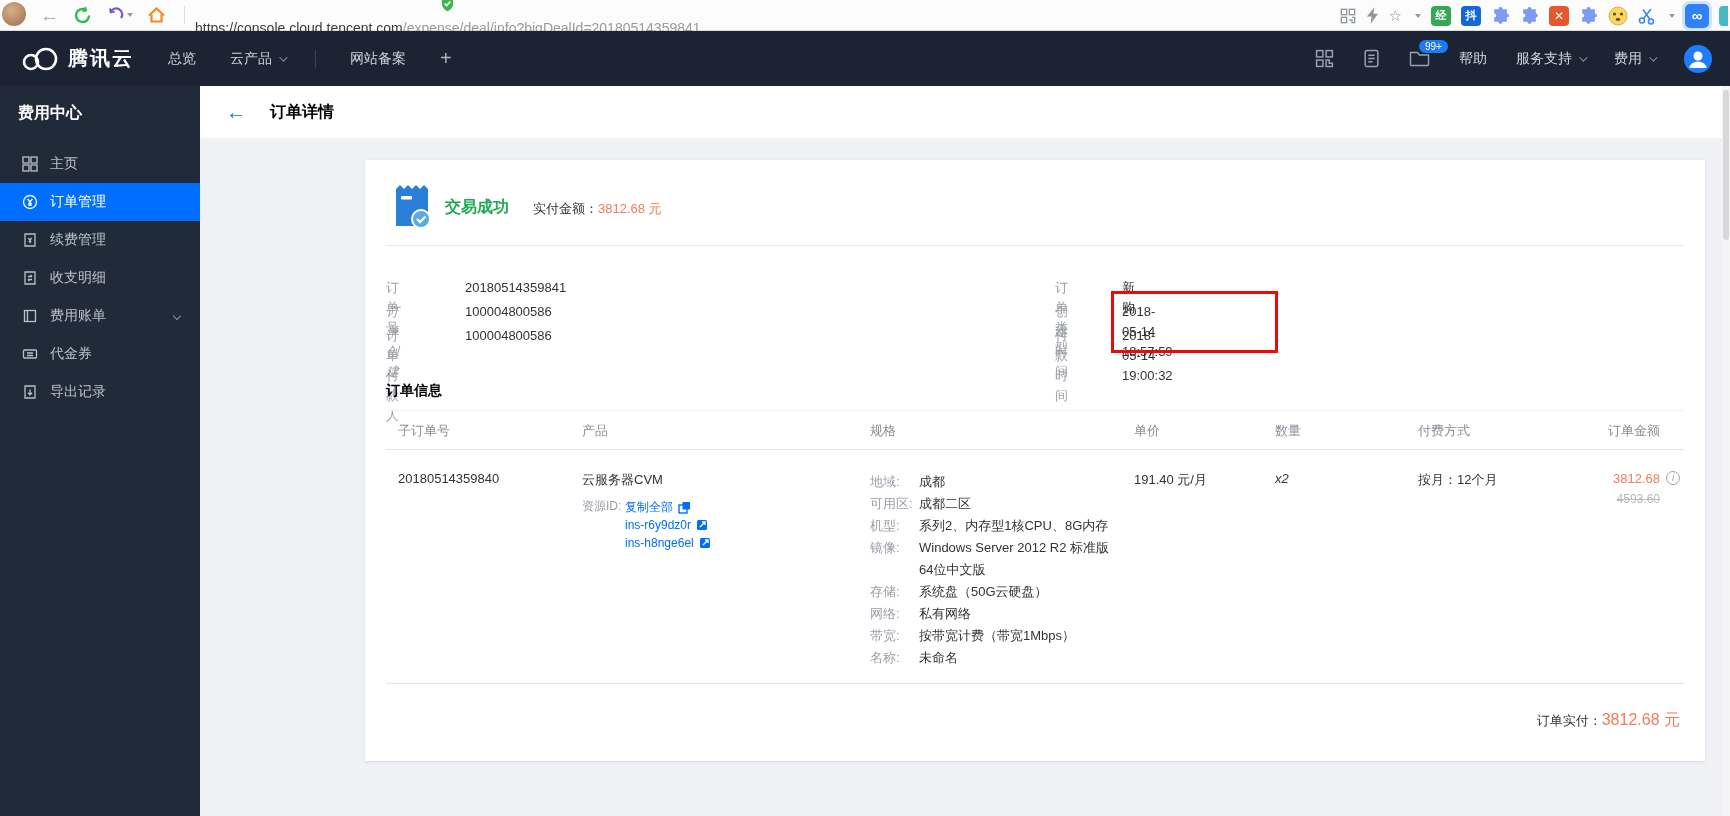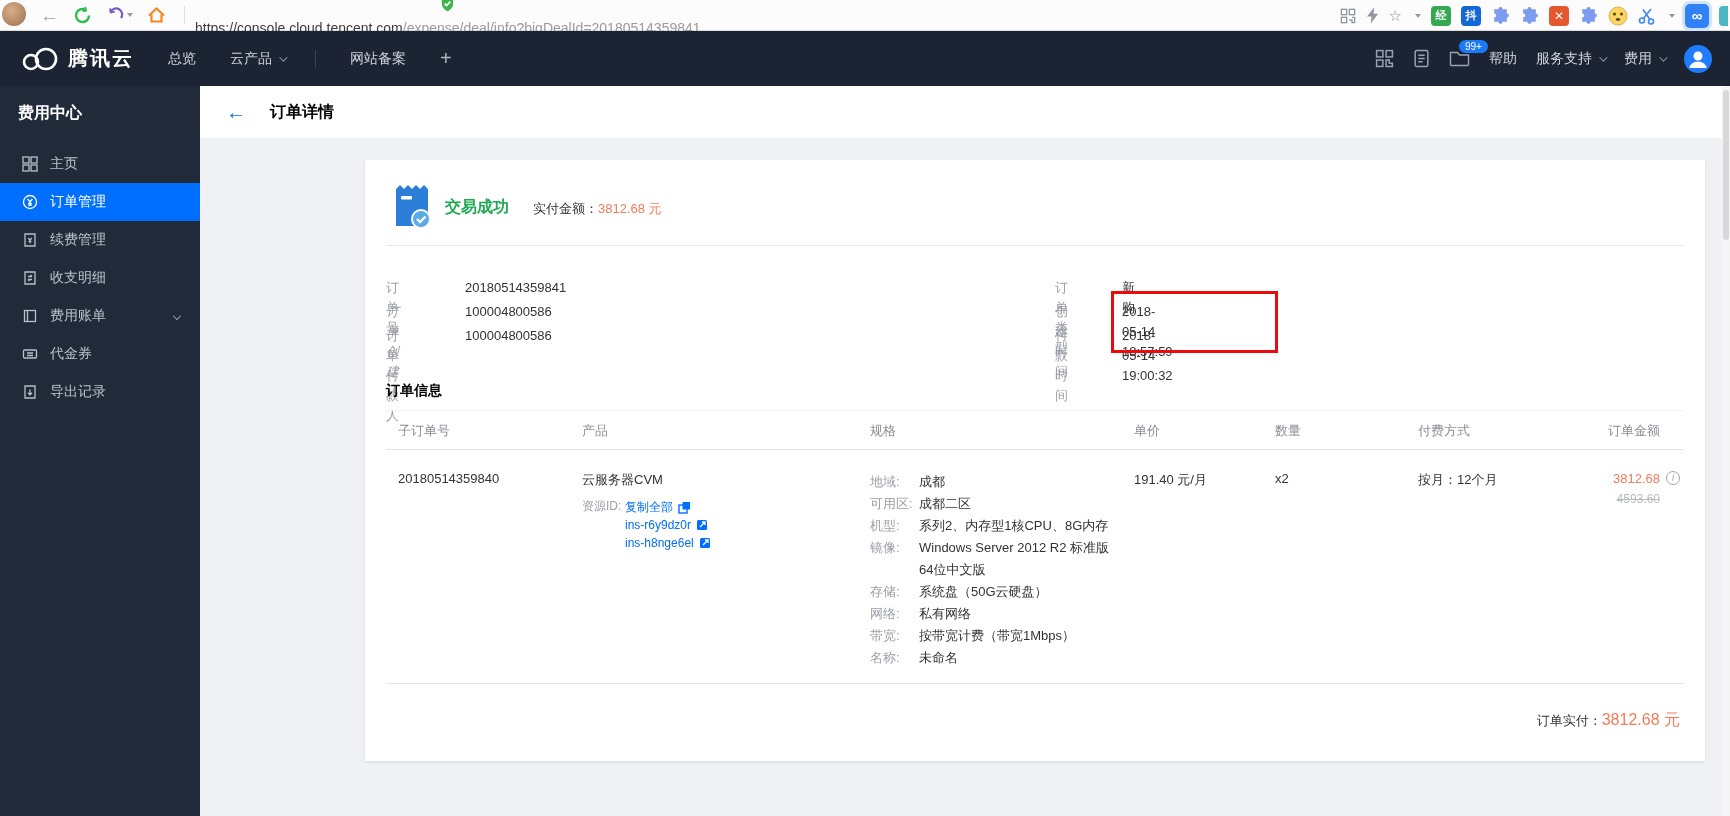--- a/index.html
+++ b/index.html
@@ -36,21 +36,21 @@
   
   .navbar { position:absolute; top:31px; left:0; right:0; height:55px; background:#1c2433;
     display:flex; align-items:center; color:#d3d8e0; }
   .logo { display:flex; align-items:center; margin-left:20px; cursor:pointer; }
   .logo-text { color:#fff; font-size:20px; font-weight:bold; letter-spacing:2px; margin-left:8px; }
   .nav-item { font-size:14px; color:#cfd4dd; margin-left:34px; cursor:pointer; display:flex; align-items:center; }
   .nav-plus { font-size:20px; color:#aeb5c2; margin-left:34px; cursor:pointer; }
   .nav-divider { width:1px; height:18px; background:#3a4356; margin-left:30px; }
   .chev { display:inline-block; width:6px; height:6px; border-right:1.4px solid #8b94a6;
     border-bottom:1.4px solid #8b94a6; transform:rotate(45deg) translateY(-2px); margin-left:7px; }
-  .nav-right { margin-left:auto; display:flex; align-items:center; gap:19px; margin-right:18px;text-align:center; }
+  .nav-right { margin-left:auto; display:flex; align-items:center; gap:29px; margin-right:18px;text-align:center; }
   .nav-ico { display:flex; align-items:center; cursor:pointer; position:relative; }
   .badge { position:absolute; top:-10px; left:10px; background:#1a7af8; color:#fff; font-size:10px;
     padding:1px 6px; border-radius:9px; white-space:nowrap; }
 
   
   .sidebar { position:absolute; top:86px; left:0; width:200px; bottom:0; background:#212a39; }
   .sidebar-title { color:#fff; font-size:16px; font-weight:bold; padding:17px 0 21px 18px; }
   .side-item { height:38px; display:flex; align-items:center; padding-left:22px; color:#bac1cc;
     font-size:14px; cursor:pointer; position:relative; }
   .side-item.active { background:#006eff; color:#fff; }
@@ -450,21 +450,21 @@
               <span class="spec-label">带宽:</span>
               <span class="spec-value">按带宽计费（带宽1Mbps）</span>
             </div>
             <div class="spec-row">
               <span class="spec-label">名称:</span>
               <span class="spec-value">未命名</span>
             </div>
           </div>
 
           <div class="td" style="left:748px;">191.40 元/月</div>
-          <div class="td" style="left:889px;">x2</div>
+          <div class="td" style="left:889px;font-style:italic;">x2</div>
           <div class="td" style="left:1032px;">按月：12个月</div>
 
           <div class="amount-cell">
             <div class="amount-line">
               <span>3812.68</span>
               <span class="info-icon">i</span>
             </div>
             <div class="amount-orig">4593.60</div>
           </div>
         </div>

